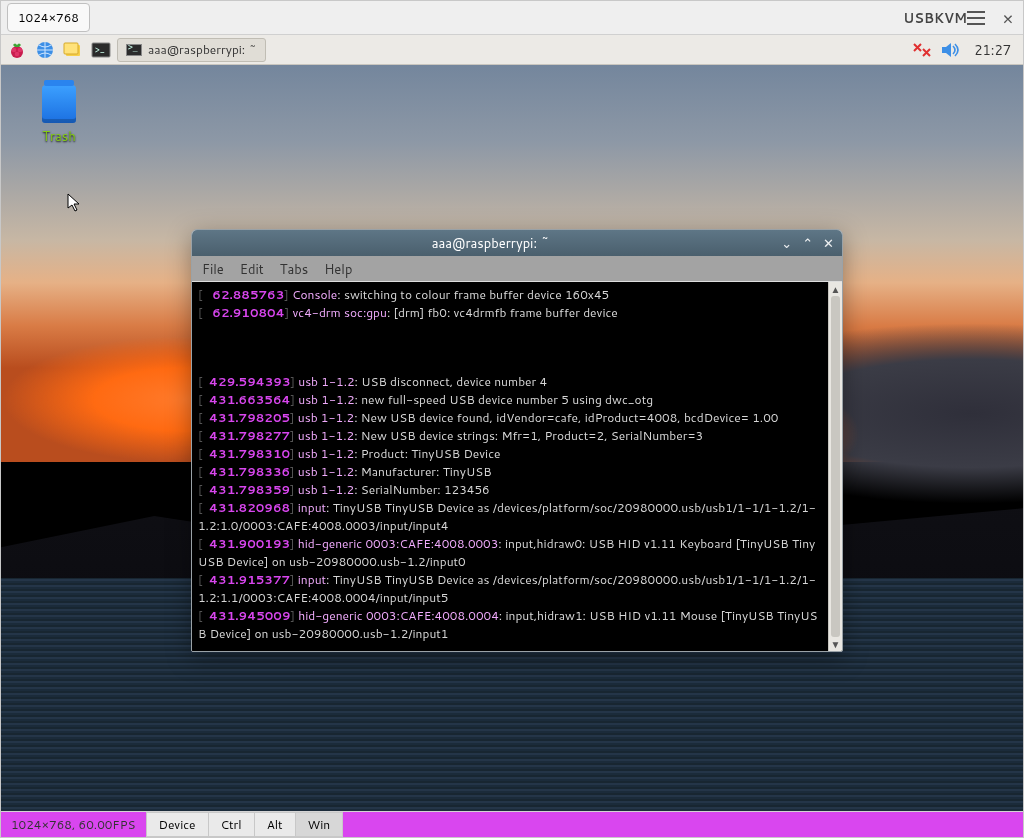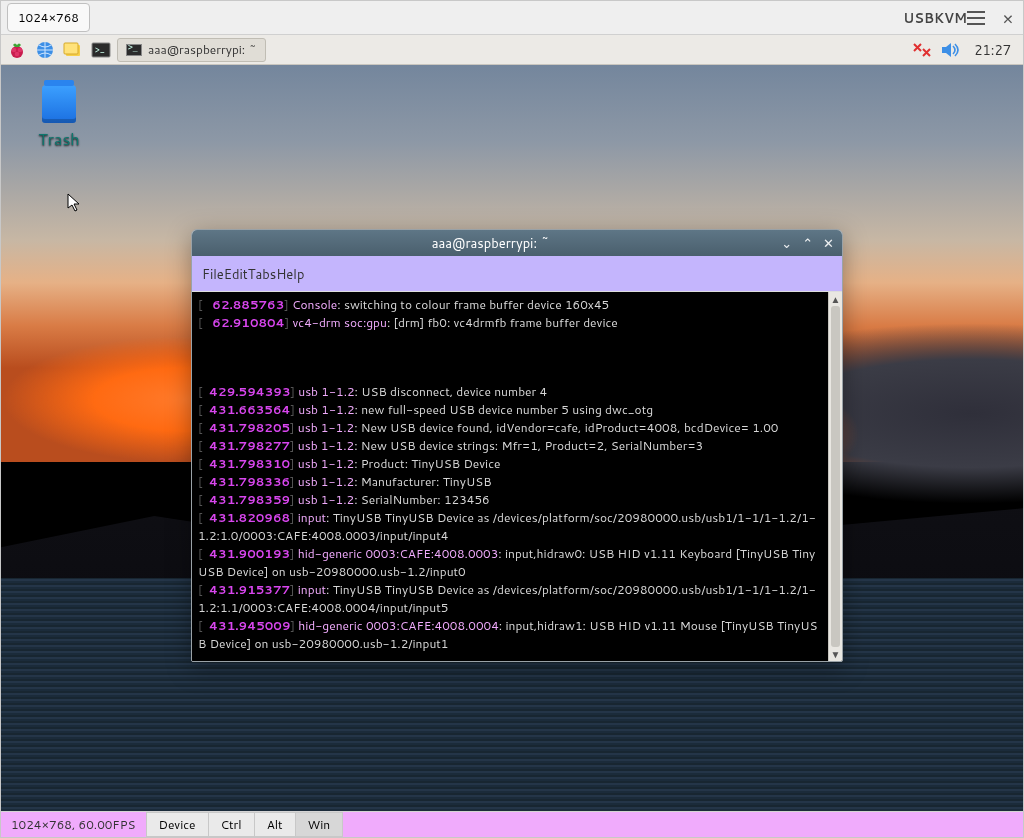--- a/index.html
+++ b/index.html
@@ -32,49 +32,49 @@
   .rtaskbar { position: absolute; top: 0; left: 0; right: 0; height: 30px; background: #eceae6; border-bottom: 1px solid #c9c6bf; display: flex; align-items: center; padding: 0 4px; gap: 4px; font-size: 12px; color: #333; }
   .ticon { width: 24px; height: 22px; border: 1px solid transparent; border-radius: 3px; display:flex; align-items:center; justify-content:center; cursor:pointer; }
   .raspberry svg, .globe svg, .fm svg, .term svg, .vol svg, .nmx svg { display:block; }
   .task-btn { display:flex; align-items:center; gap:6px; background:#e0ddd6; border:1px solid #c0bdb4; border-radius:3px; padding:2px 8px; height:24px; cursor:pointer; max-width:200px; }
   .task-btn .mini-term { width:16px; height:12px; background:#2b2b2b; border:1px solid #888; position:relative; }
   .task-btn .mini-term::after { content:">_"; position:absolute; top:-2px; left:1px; font: 8px/10px monospace; color:#cfe; }
   .rtaskbar .spacer { flex:1; }
   .rclock { padding: 0 8px; font-size: 13px; }
 
   
-  .desk-icon { position:absolute; top:50px; left:28px; width:60px; text-align:center; color:#0f766e; font-size:16px; text-shadow:0 1px 2px #000; cursor:pointer; }
+  .desk-icon { position:absolute; top:50px; left:28px; width:60px; text-align:center; color:#84cc16; font-size:13px; text-shadow:0 1px 2px #000; cursor:pointer; }
   .trash-can { width:34px; height:38px; margin:0 auto 4px; background: linear-gradient(#3ca0ff,#1b6fe0); border-radius:4px 4px 3px 3px; position:relative; box-shadow: inset 0 -4px 0 rgba(0,0,0,.2); }
   .trash-can::before { content:""; position:absolute; top:-5px; left:2px; right:2px; height:6px; background:#2a84ee; border-radius:2px; }
 
   
   .cursor { position:absolute; left:66px; top:158px; width:14px; height:20px; pointer-events:none; }
 
   
   .termwin { position:absolute; left:190px; top:194px; width:652px; background:#fff; border:1px solid #9aa2a7; border-radius:6px 6px 2px 2px; box-shadow: 0 6px 24px rgba(0,0,0,.35); overflow:hidden; }
   .tw-title { height:26px; background: linear-gradient(#5e7686,#4a5f6d); color:#fff; font-size:13px; display:flex; align-items:center; padding:0 8px; }
   .tw-title .t { flex:1; text-align:center; }
   .tw-ctl { display:flex; gap:10px; font-size:13px; }
   .tw-ctl span { cursor:pointer; opacity:.9; }
-  .tw-menu { height:36px; background:#c4b5fd; display:flex; align-items:center; gap:0; padding:0 10px; font-size:13px; color:#333; border-bottom:1px solid #ddd; }
+  .tw-menu { height:26px; background:#a3a3a3; display:flex; align-items:center; gap:16px; padding:0 10px; font-size:13px; color:#333; border-bottom:1px solid #ddd; }
   .tw-menu span { cursor:pointer; }
   .tw-body-wrap { display:flex; background:#000; }
   .tw-body { flex:1; background:#000; color:#ccc; font: 12px/17px "DejaVu Sans Mono", Menlo, Consolas, monospace; padding:4px 6px 8px; white-space:pre-wrap; word-break:break-all; min-height:350px; }
   .tw-scroll { width:14px; background:#e9e7e2; border-left:1px solid #c7c5bf; position:relative; }
   .tw-scroll .arrow { position:absolute; left:0; right:0; height:14px; text-align:center; font-size:10px; color:#555; cursor:pointer; }
   .tw-scroll .arrow.up { top:0; } .tw-scroll .arrow.dn { bottom:0; }
   .tw-scroll .thumb { position:absolute; left:2px; right:2px; top:14px; bottom:14px; background:#c9c7c1; border-radius:3px; }
 
   .g  { color:#d946ef;font-weight:bold; }  
   .r  { color:#f0abfc; }  
   .w  { color:#d7d7d7; }  
   .br { color:#555; }      
 
   
-  .statusbar { height:26px; background:#f0abfc; border-top:1px solid #d4d4d4; display:flex; align-items:center; font-size:12px; color:#333; }
+  .statusbar { height:26px; background:#d946ef; border-top:1px solid #d4d4d4; display:flex; align-items:center; font-size:12px; color:#333; }
   .sb-left { padding:0 10px; flex:0 0 auto; }
   .sb-btns { display:flex; margin-left:auto; margin-left:0; }
   .sb-btns button { background:#eaeaea; border:1px solid #c8c8c8; border-left:none; padding:3px 12px; font-size:12px; cursor:pointer; }
   .sb-btns button:first-child { border-left:1px solid #c8c8c8; }
   .sb-btns button.active { background:#d7d7d7; }
 </style>
 </head>
 <body>
 
 <div class="outer">

